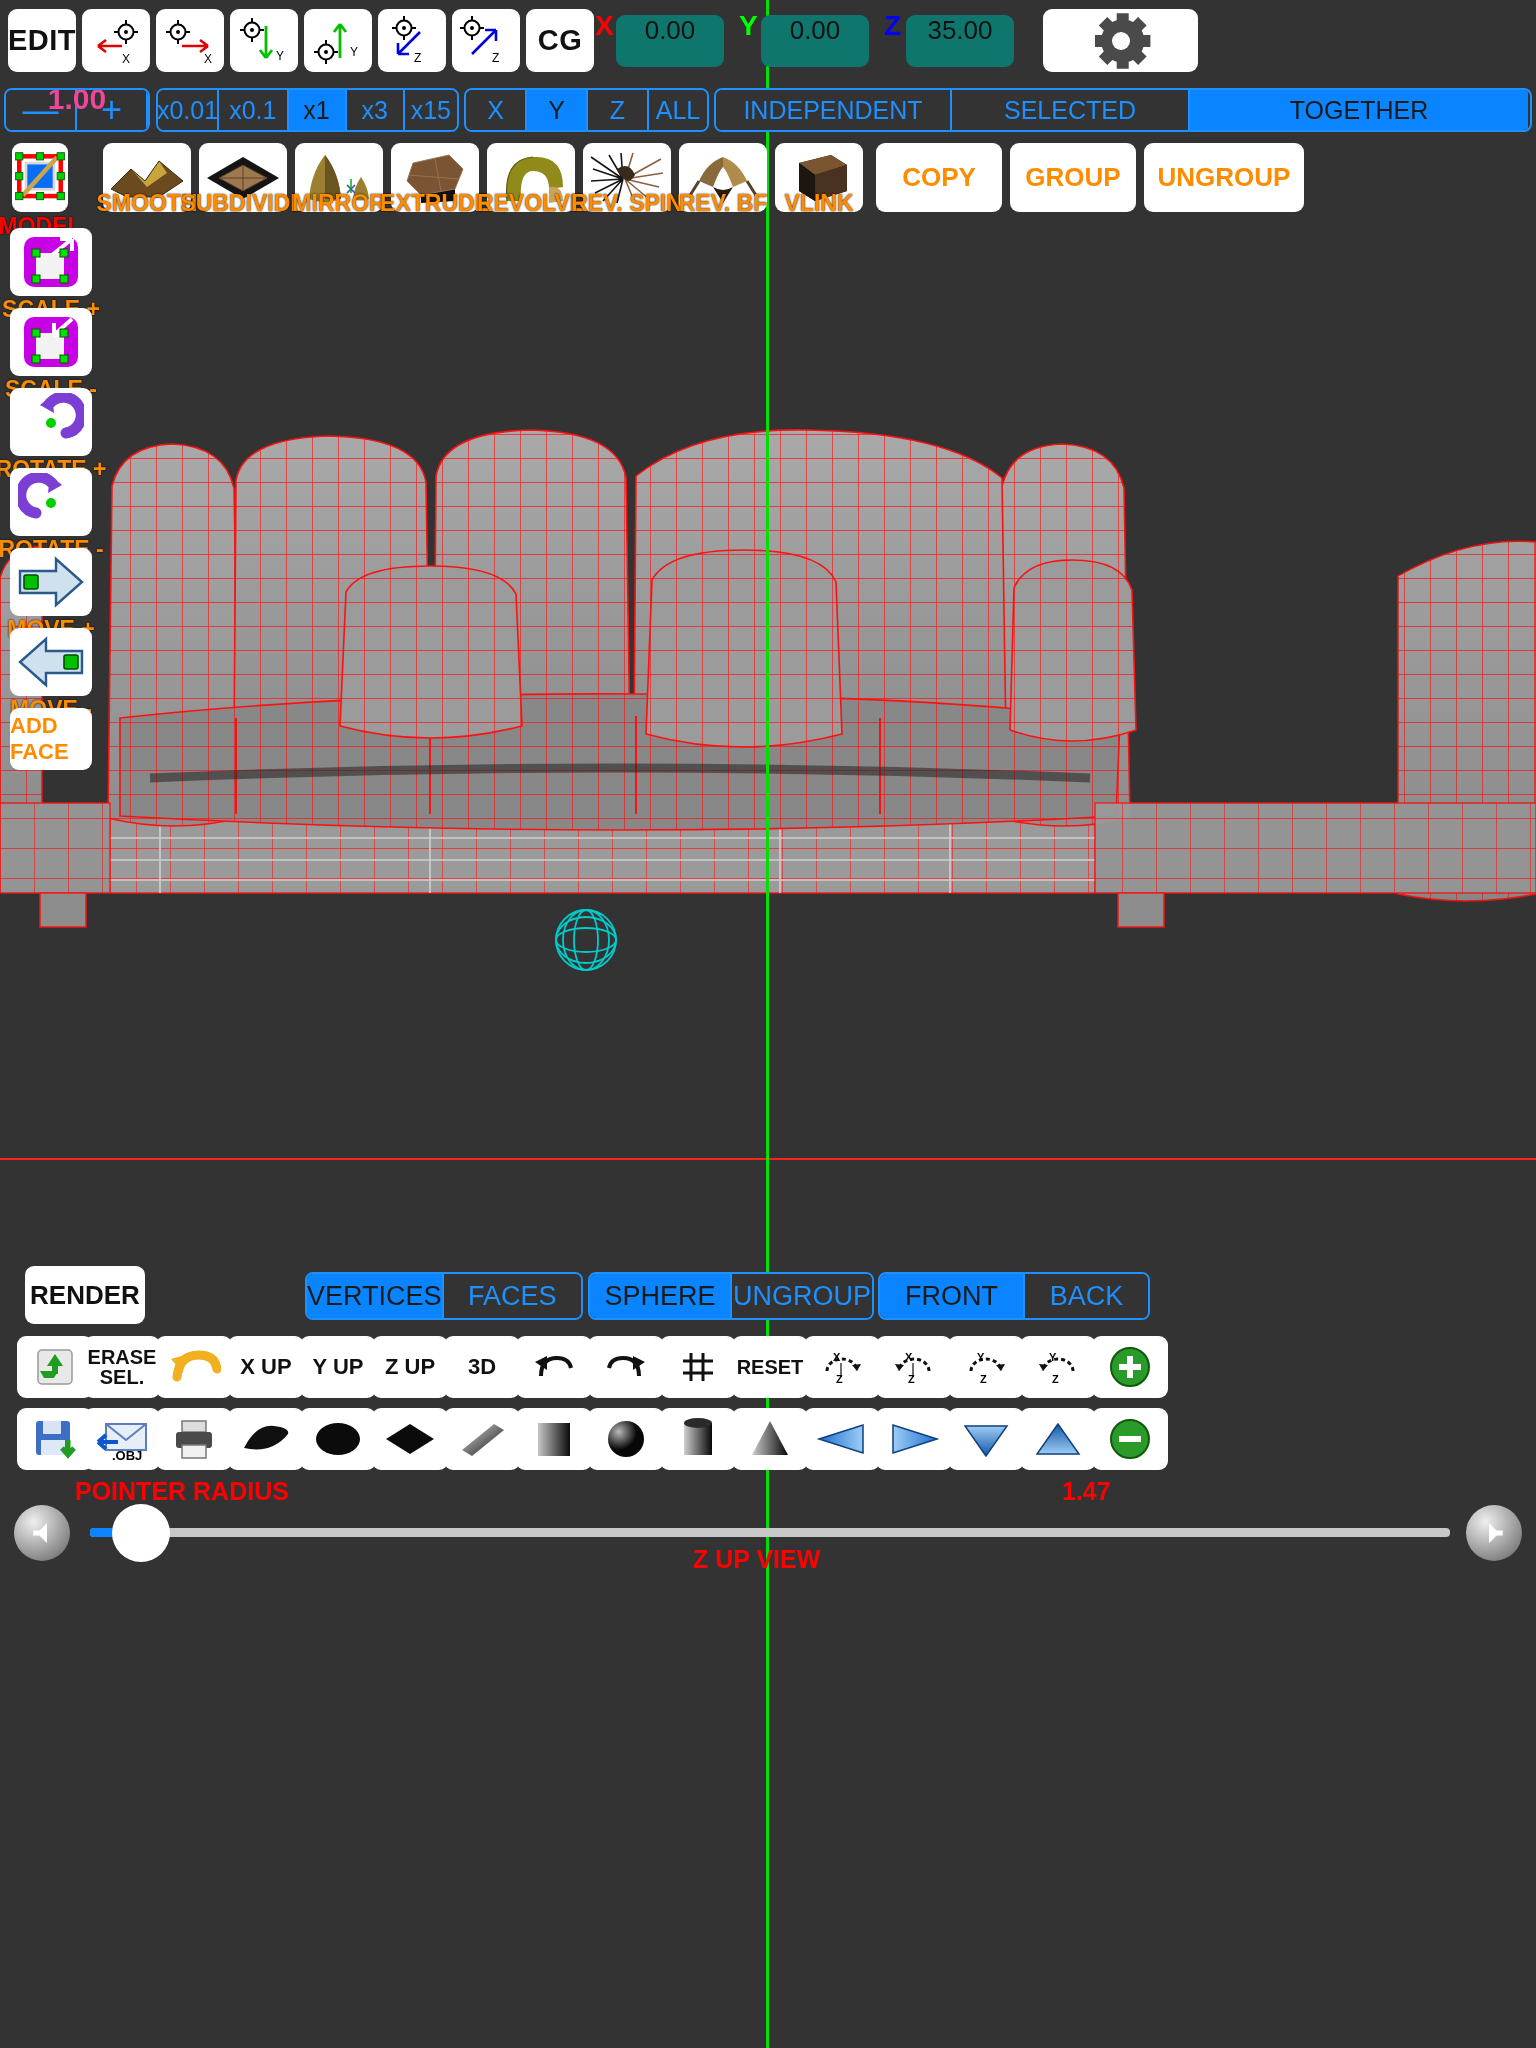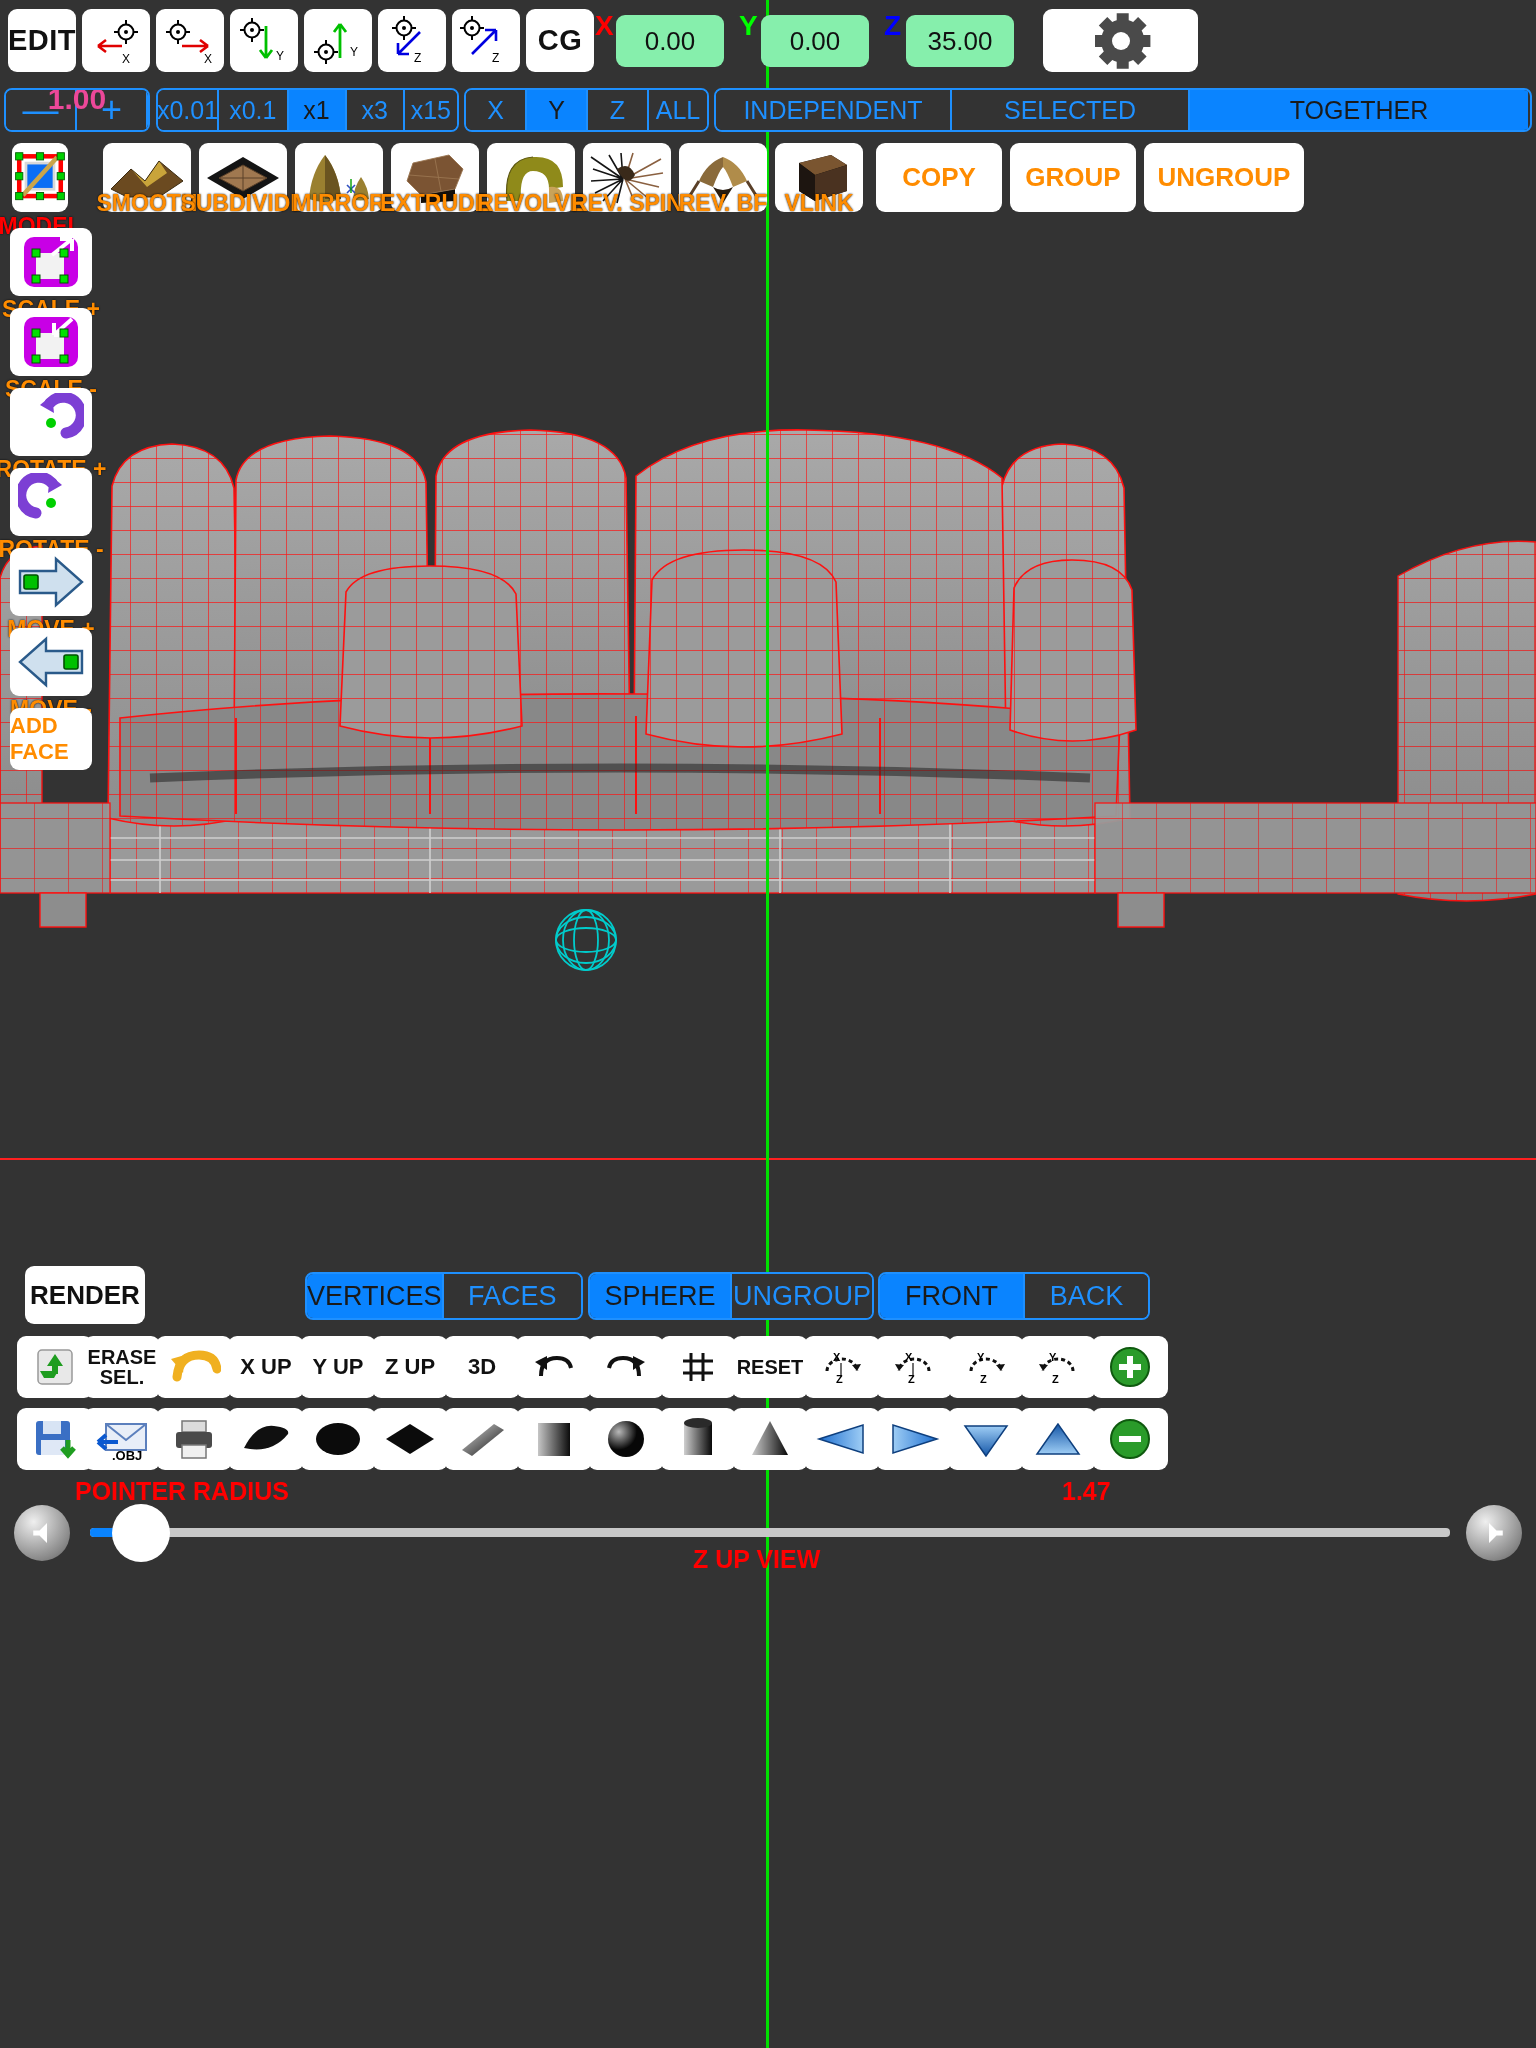--- a/index.html
+++ b/index.html
@@ -34,22 +34,22 @@
     position: absolute; top: 9px; height: 63px;
     background: #fff; border-radius: 9px;
     display: flex; align-items: center; justify-content: center;
   }
   .r1btn .txt { font-size: 29px; font-weight: bold; color: #111; letter-spacing: .5px; }
   .axislabel {
     position: absolute; top: 12px; font-size: 28px; font-weight: bold; line-height: 1;
   }
   .coordfield {
     position: absolute; top: 15px; height: 52px;
-    background: #86efac; border-radius: 9px;
-    display: flex; align-items: center; justify-content: center;
+    background: #0f766e; border-radius: 9px;
+    display: flex; align-items: flex-start; justify-content: center;
     font-size: 26px; color: #111;
   }
 
   
   #row2 { position: absolute; left: 0; top: 88px; height: 44px; width: 1536px; }
   .seg {
     position: absolute; top: 0; height: 44px;
     border: 2px solid #1e90ff; border-radius: 8px;
     display: flex; overflow: hidden;
   }

